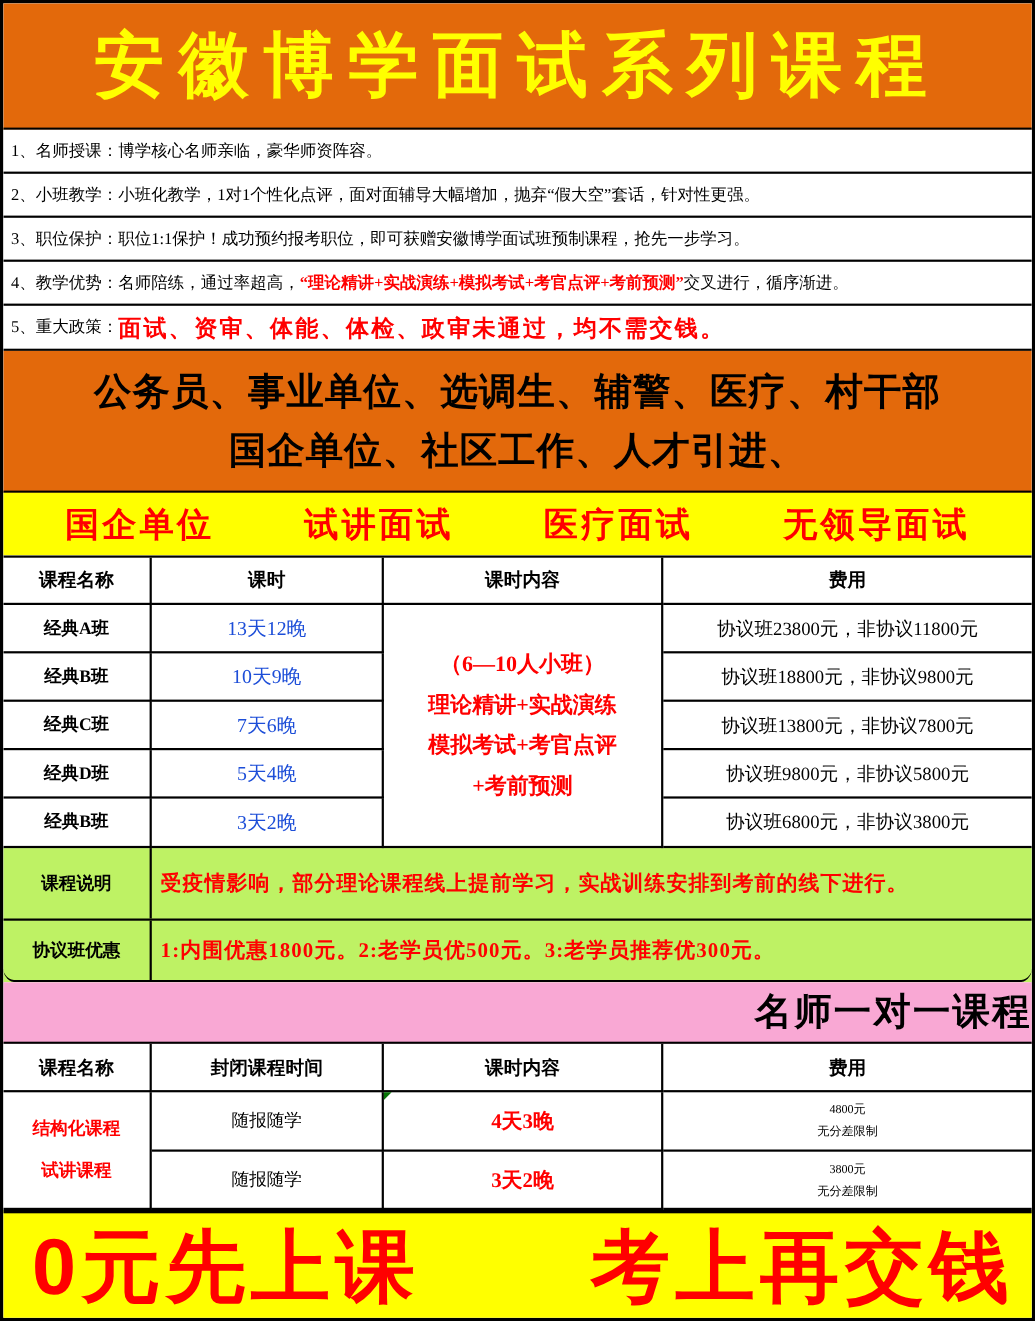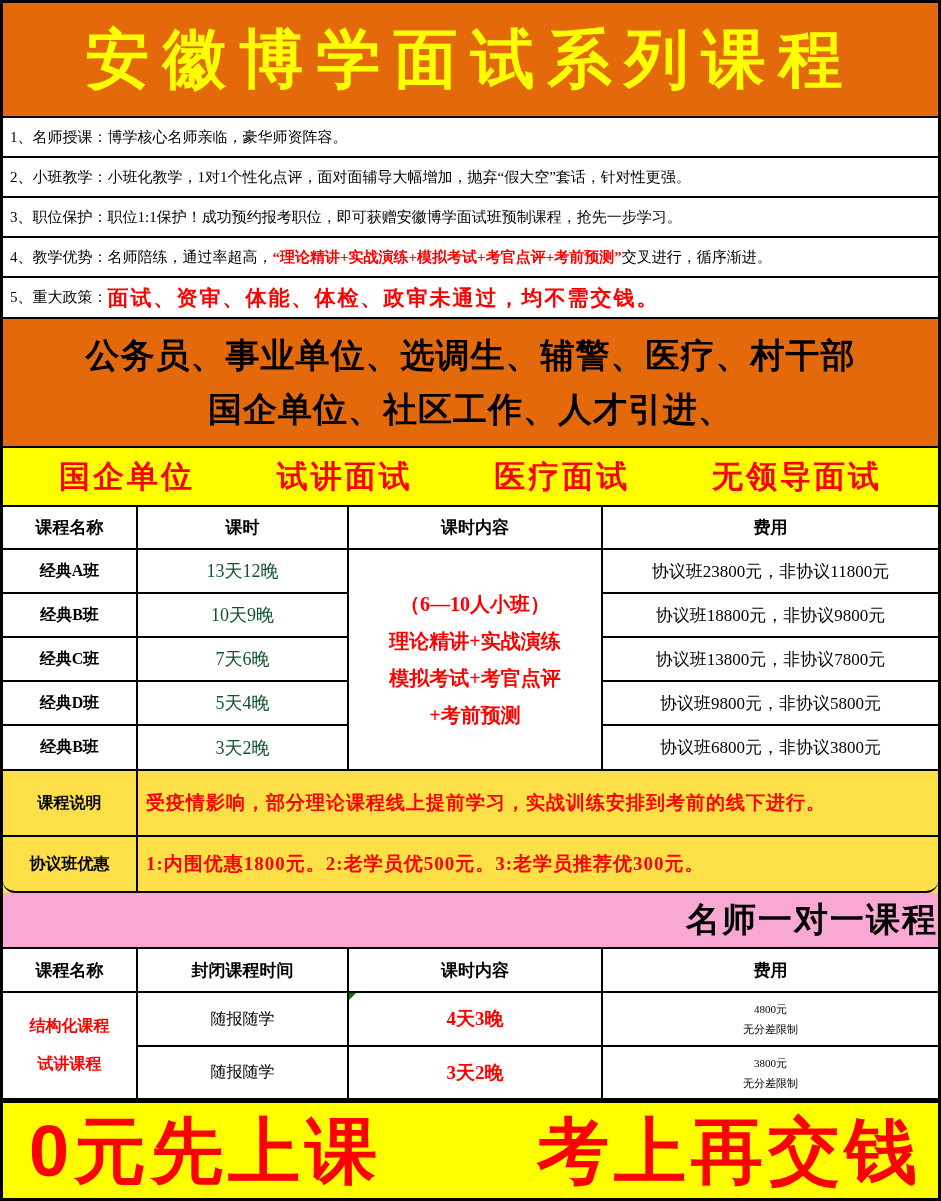--- a/index.html
+++ b/index.html
@@ -72,29 +72,29 @@
     background: #fff;
   }
   .cell {
     border-right: 2px solid #000; border-bottom: 2px solid #000;
     display: flex; align-items: center; justify-content: center;
     position: relative; text-align: center;
   }
   .cell.lastcol { border-right: none; }
   .th { font-family: var(--sans); font-weight: bold; font-size: 17px; color: #000; }
   .cname { font-weight: bold; font-size: 16px; color: #000; }
-  .cdur  { font-size: 18px; color: #14532d; }
+  .cdur  { font-size: 18px; color: #1d4ed8; }
   .cfee  { font-size: 17px; color: #000; }
   .content-cell {
     flex-direction: column; justify-content: center;
     color: #FF0000; font-weight: bold; font-size: 20px; line-height: 37px;
     white-space: nowrap;
   }
   
-  .notes { background: #fde047; }
+  .notes { background: #bef264; }
   .note-row {
     display: grid; grid-template-columns: 135px 1fr;
     border-bottom: 2px solid #000;
   }
   .note-row.r1 { height: 66px; }
   .note-row.r2 { height: 56px; border-radius: 12px; }
   .note-label {
     border-right: 2px solid #000;
     display: flex; align-items: center; justify-content: center;
     font-family: var(--sans); font-weight: bold; font-size: 16px; color: #000;

